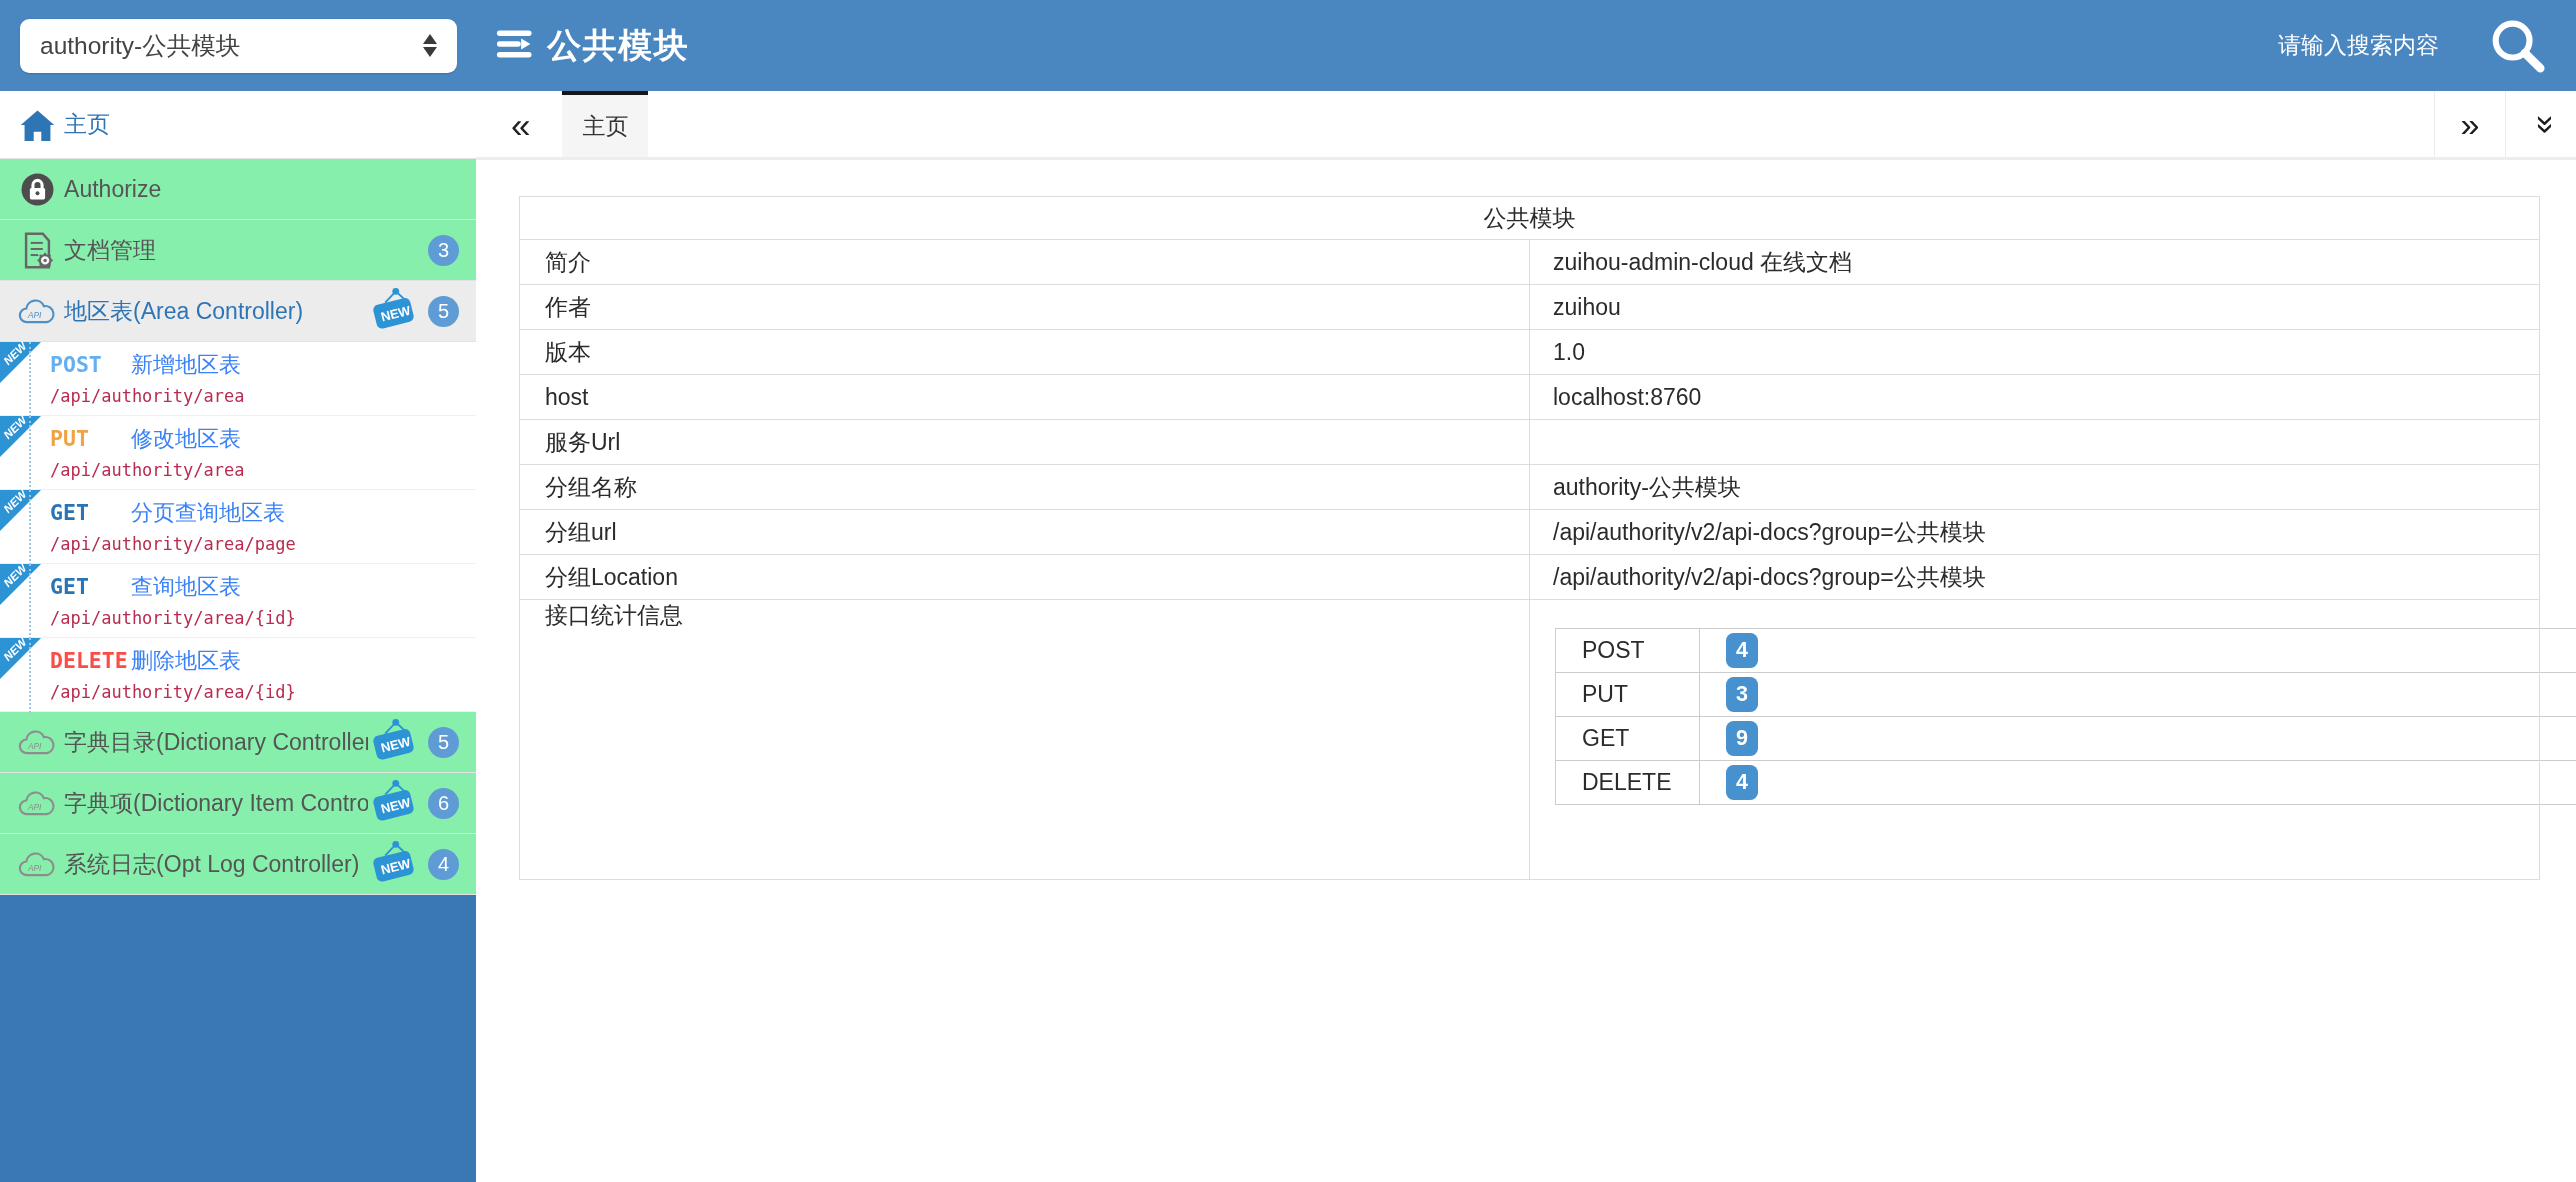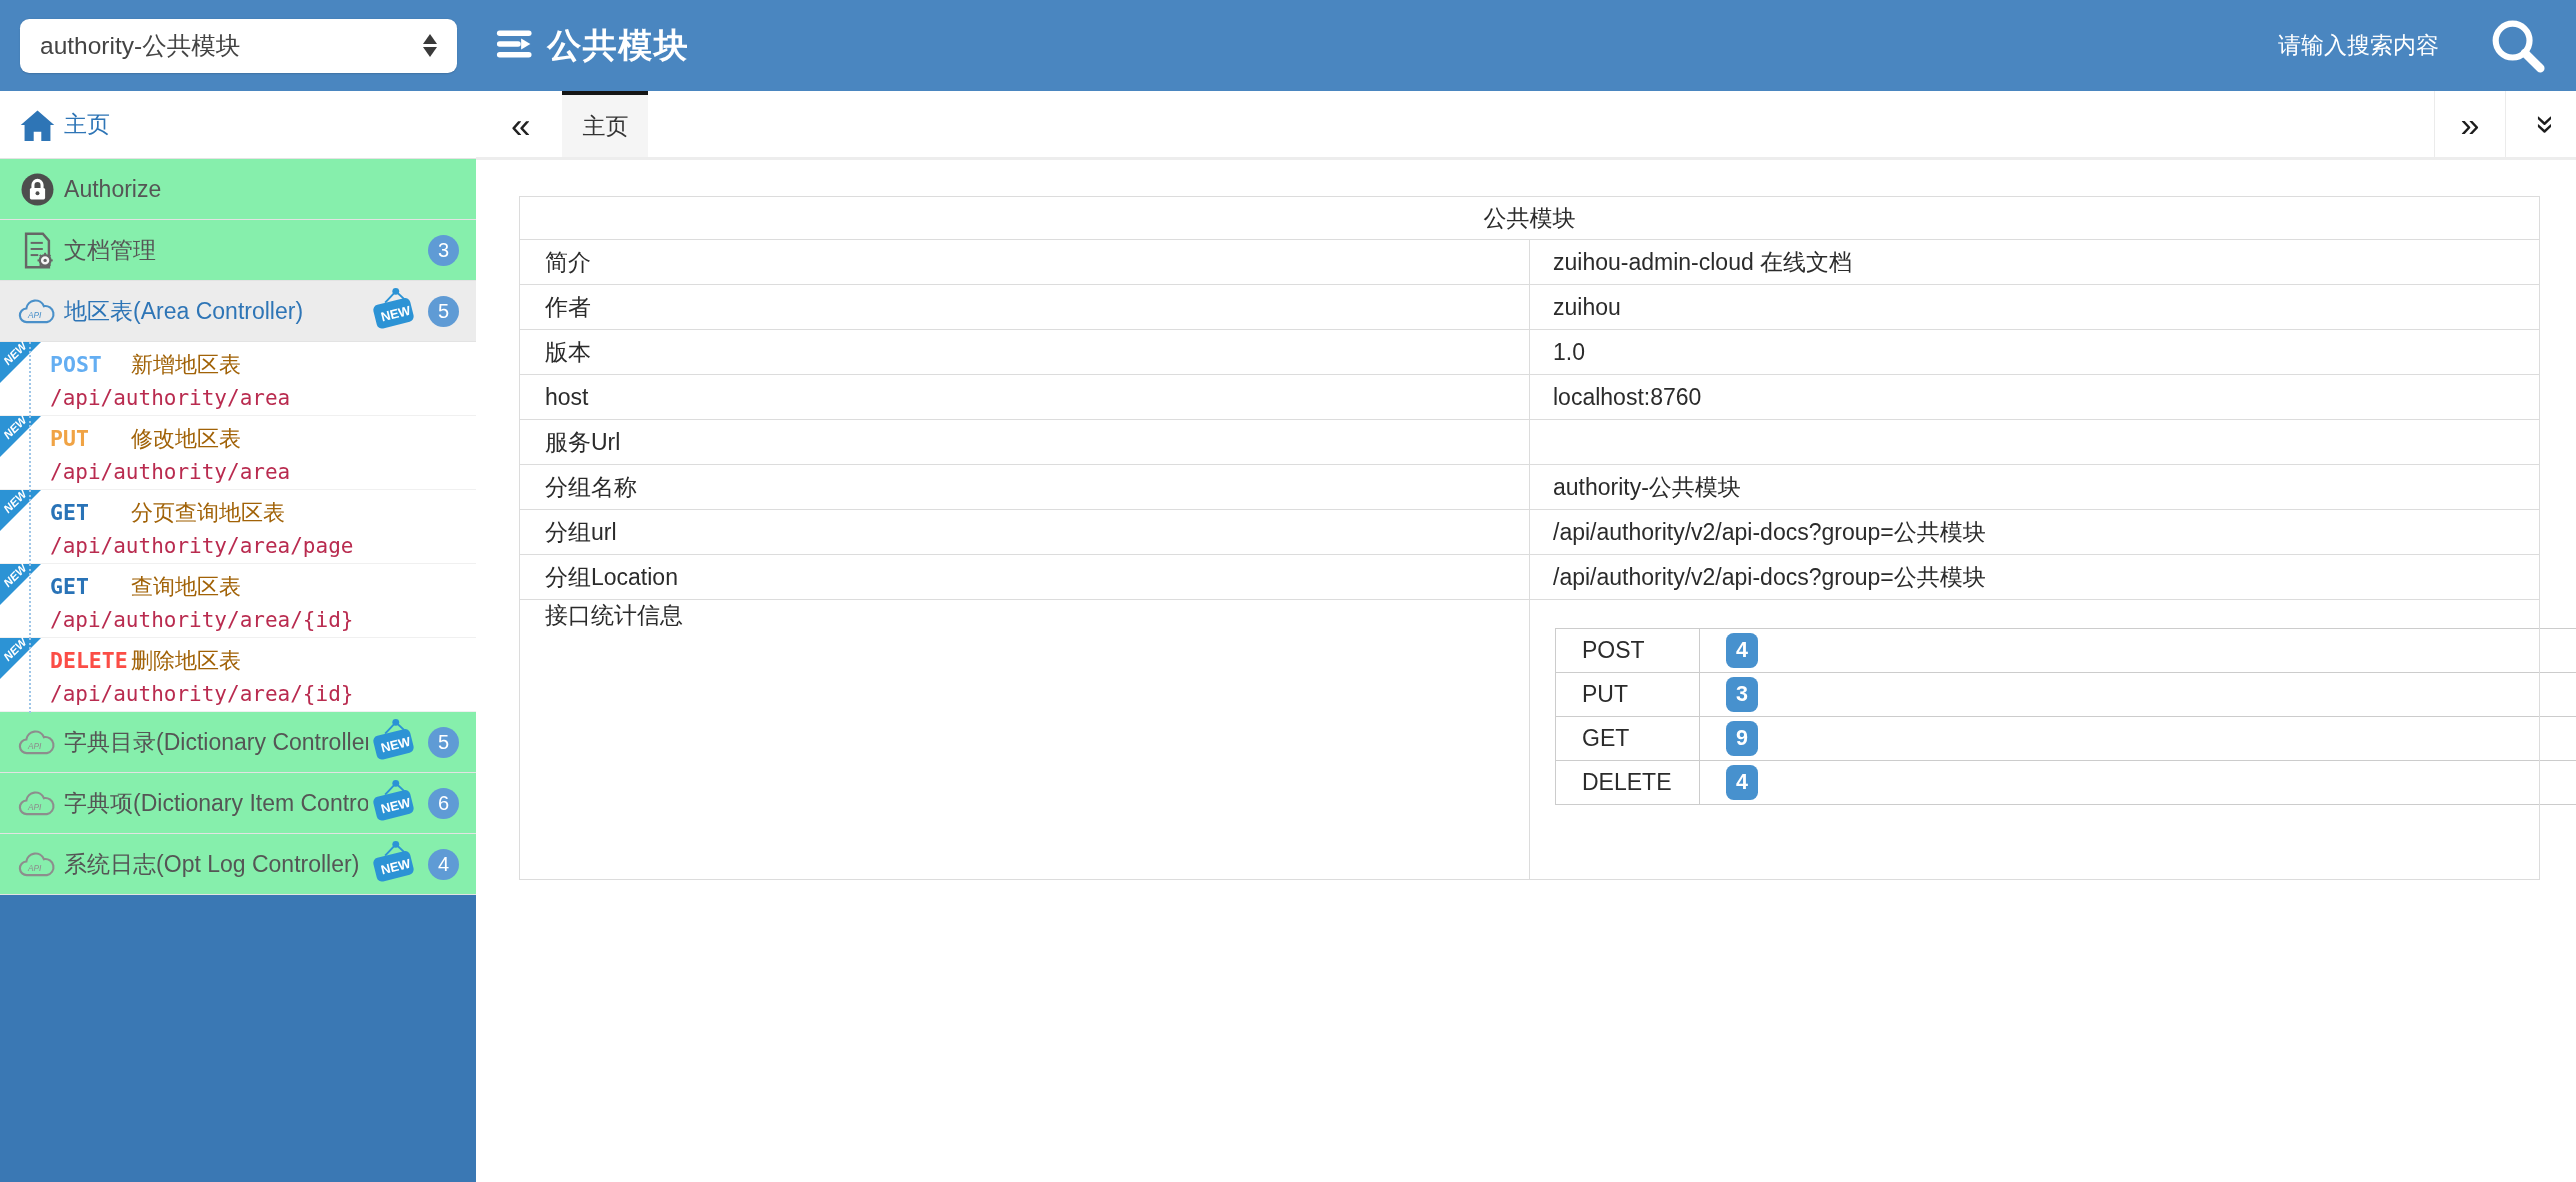--- a/index.html
+++ b/index.html
@@ -43,22 +43,22 @@
   .endpoints { background:#fff; position:relative; }
   .endpoints::before { content:""; position:absolute; left:29px; top:0; bottom:4.6px;
                        border-left:2.3px dotted #9ec6e8; }
   .ep { height:74px; position:relative; border-bottom:1.5px solid #f0f0f0;
         padding:7.7px 0 0 50px; cursor:pointer; background:#fff; }
   .ep::after { content:""; position:absolute; left:29px; top:0; bottom:-1.5px;
                border-left:2.3px dotted #9ec6e8; }
   .ep-line1 { display:flex; align-items:baseline; }
   .ep-method { font-family:"DejaVu Sans Mono", monospace; font-weight:bold;
                font-size:21.5px; min-width:81px; display:inline-block; }
-  .ep-name { font-size:22px; color:#a16207; margin-left:0px; }
-  .ep-path { font-family:"DejaVu Sans Mono", monospace; font-size:21px;
+  .ep-name { font-size:22px; color:#3b82f6; margin-left:0px; }
+  .ep-path { font-family:"DejaVu Sans Mono", monospace; font-size:17px;
              color:#b92b4f; margin-top:6.1px; }
   .corner-new { position:absolute; left:0; top:0; width:0; height:0;
                 border-top:41px solid #2c93d5; border-right:41px solid transparent; }
   .corner-new span { position:absolute; left:0.8px; top:-37px; width:31px;
                      transform:rotate(-45deg); font-size:11.5px; font-weight:bold;
                      color:#fff; font-style:italic; }
 
   
   .tabbar { position:absolute; left:476px; top:91px; right:0; height:69px;
             background:#fff; border-bottom:3.1px solid #ededed; display:flex;

